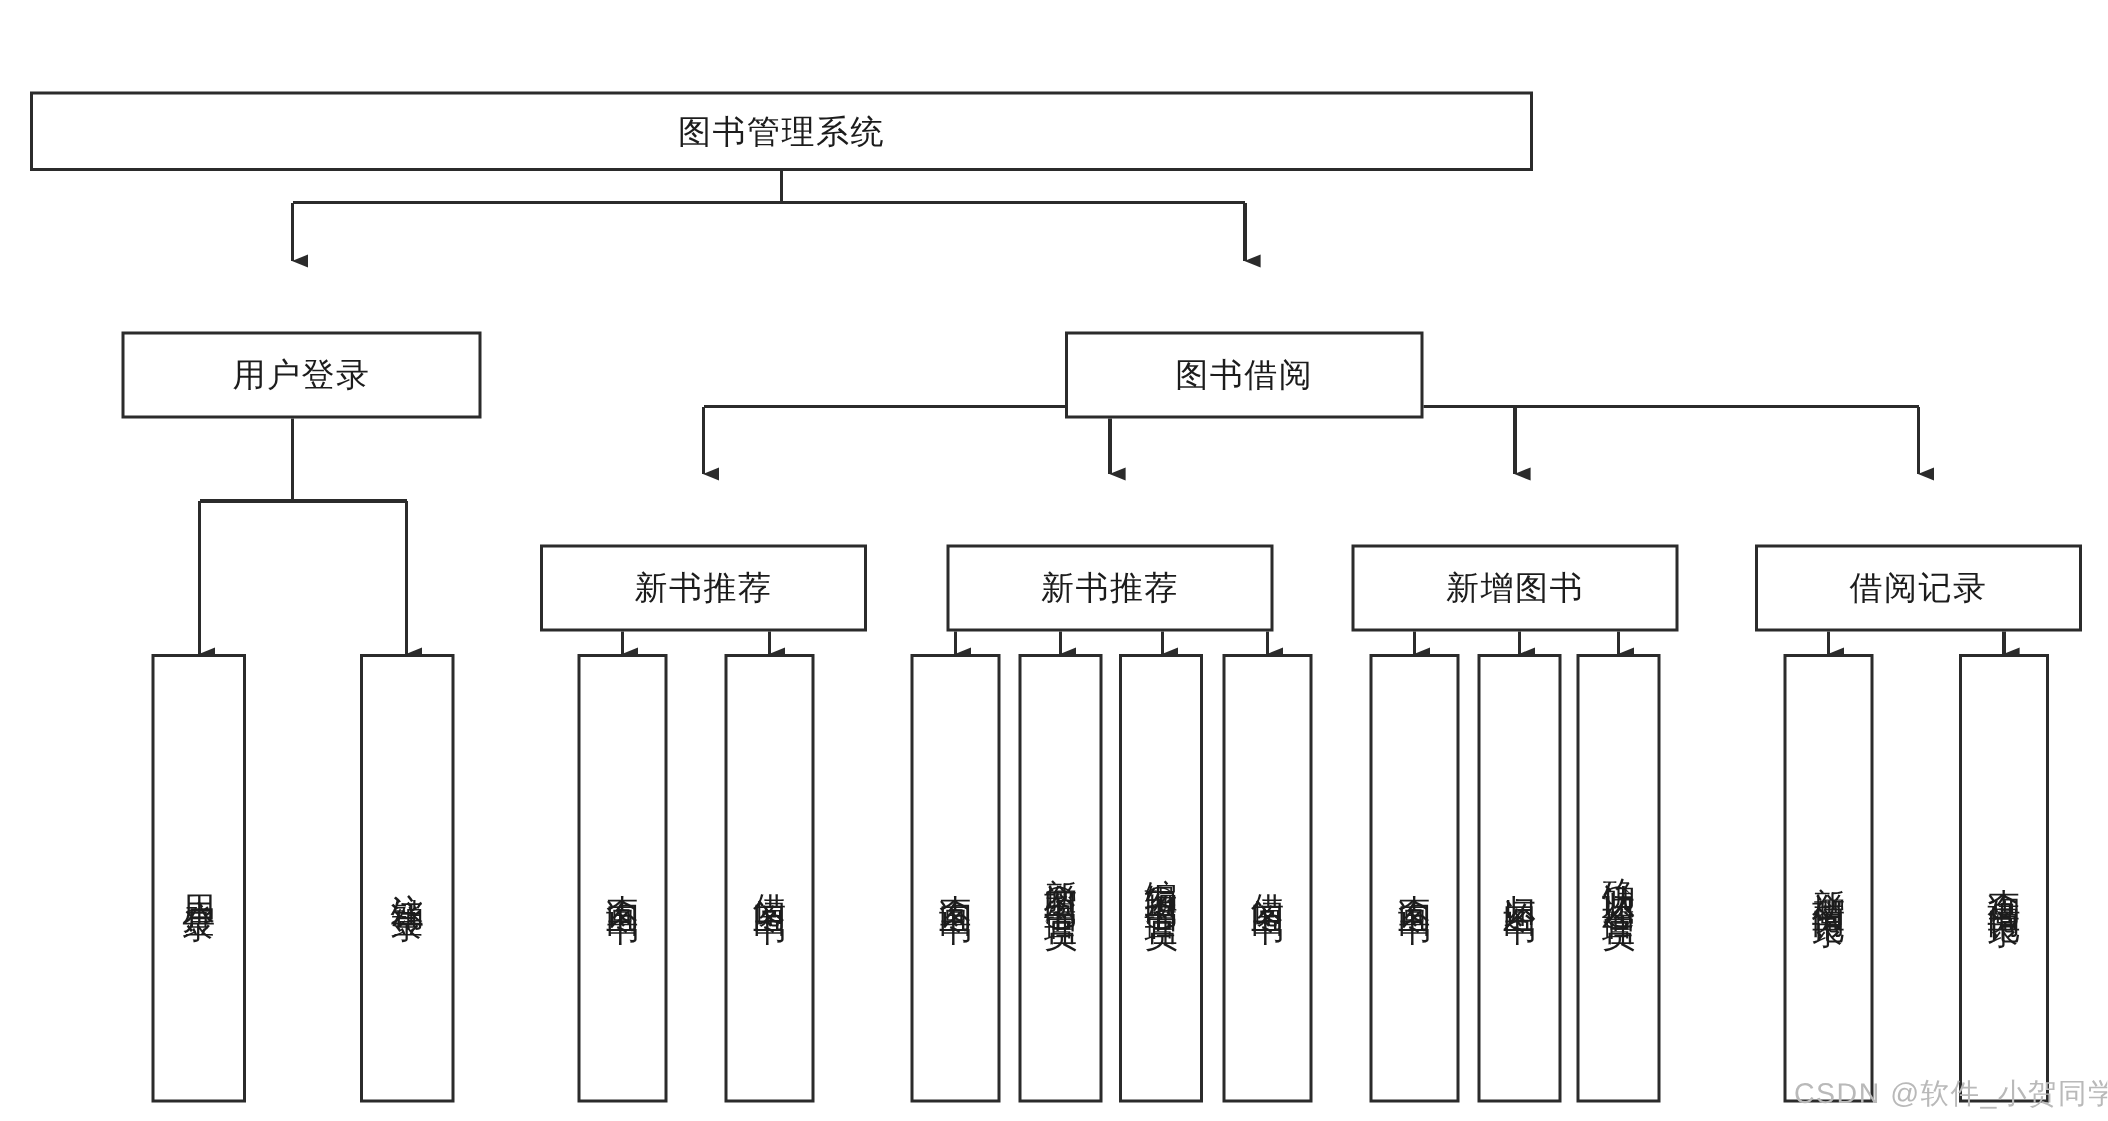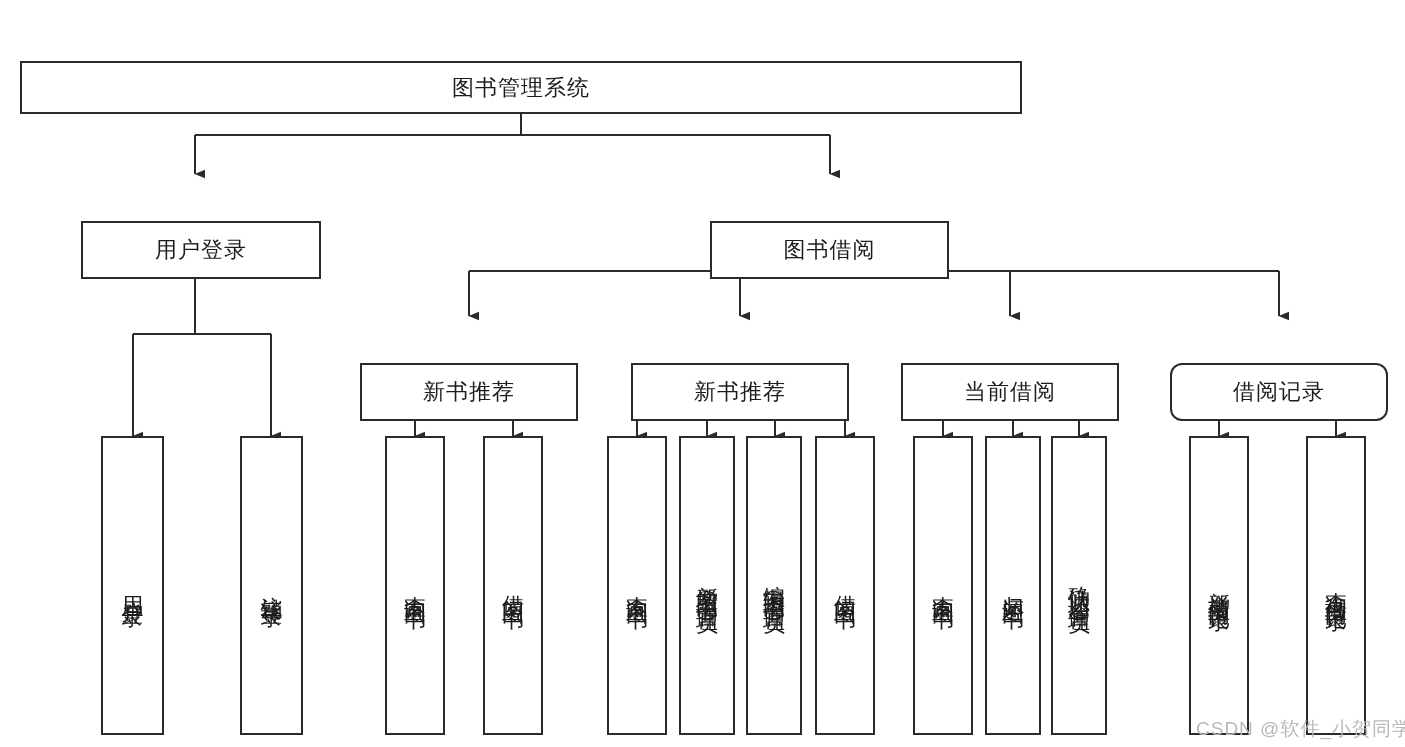--- a/index.html
+++ b/index.html
@@ -121,23 +121,23 @@
       <div class="node branch" style="left: 710px; top: 174px; width: 239px; height: 58px;">
         <span>图书借阅</span>
       </div>
       <div class="node branch" style="left: 360px; top: 316px; width: 218px; height: 58px;">
         <span>新书推荐</span>
       </div>
       <div class="node branch" style="left: 631px; top: 316px; width: 218px; height: 58px;">
         <span>新书推荐</span>
       </div>
       <div class="node branch" style="left: 901px; top: 316px; width: 218px; height: 58px;">
-        <span>当前借阅</span>
+        <span>新增图书</span>
       </div>
-      <div class="node branch" style="left: 1170px; top: 316px; width: 218px; height: 58px; border-radius: 12px;">
+      <div class="node branch" style="left: 1170px; top: 316px; width: 218px; height: 58px;">
         <span>借阅记录</span>
       </div>
       <div class="node leaf" style="left: 101px; top: 436px; width: 63px; height: 299px;">
         <span class="leaf-text" style="font-size: 22px; letter-spacing: 4px;">用户登录</span>
       </div>
       <div class="node leaf" style="left: 240px; top: 436px; width: 63px; height: 299px;">
         <span class="leaf-text" style="font-size: 22px; letter-spacing: 4px;">注销登录</span>
       </div>
       <div class="node leaf" style="left: 385px; top: 436px; width: 60px; height: 299px;">
         <span class="leaf-text" style="font-size: 22px; letter-spacing: 4px;">查询图书</span>

